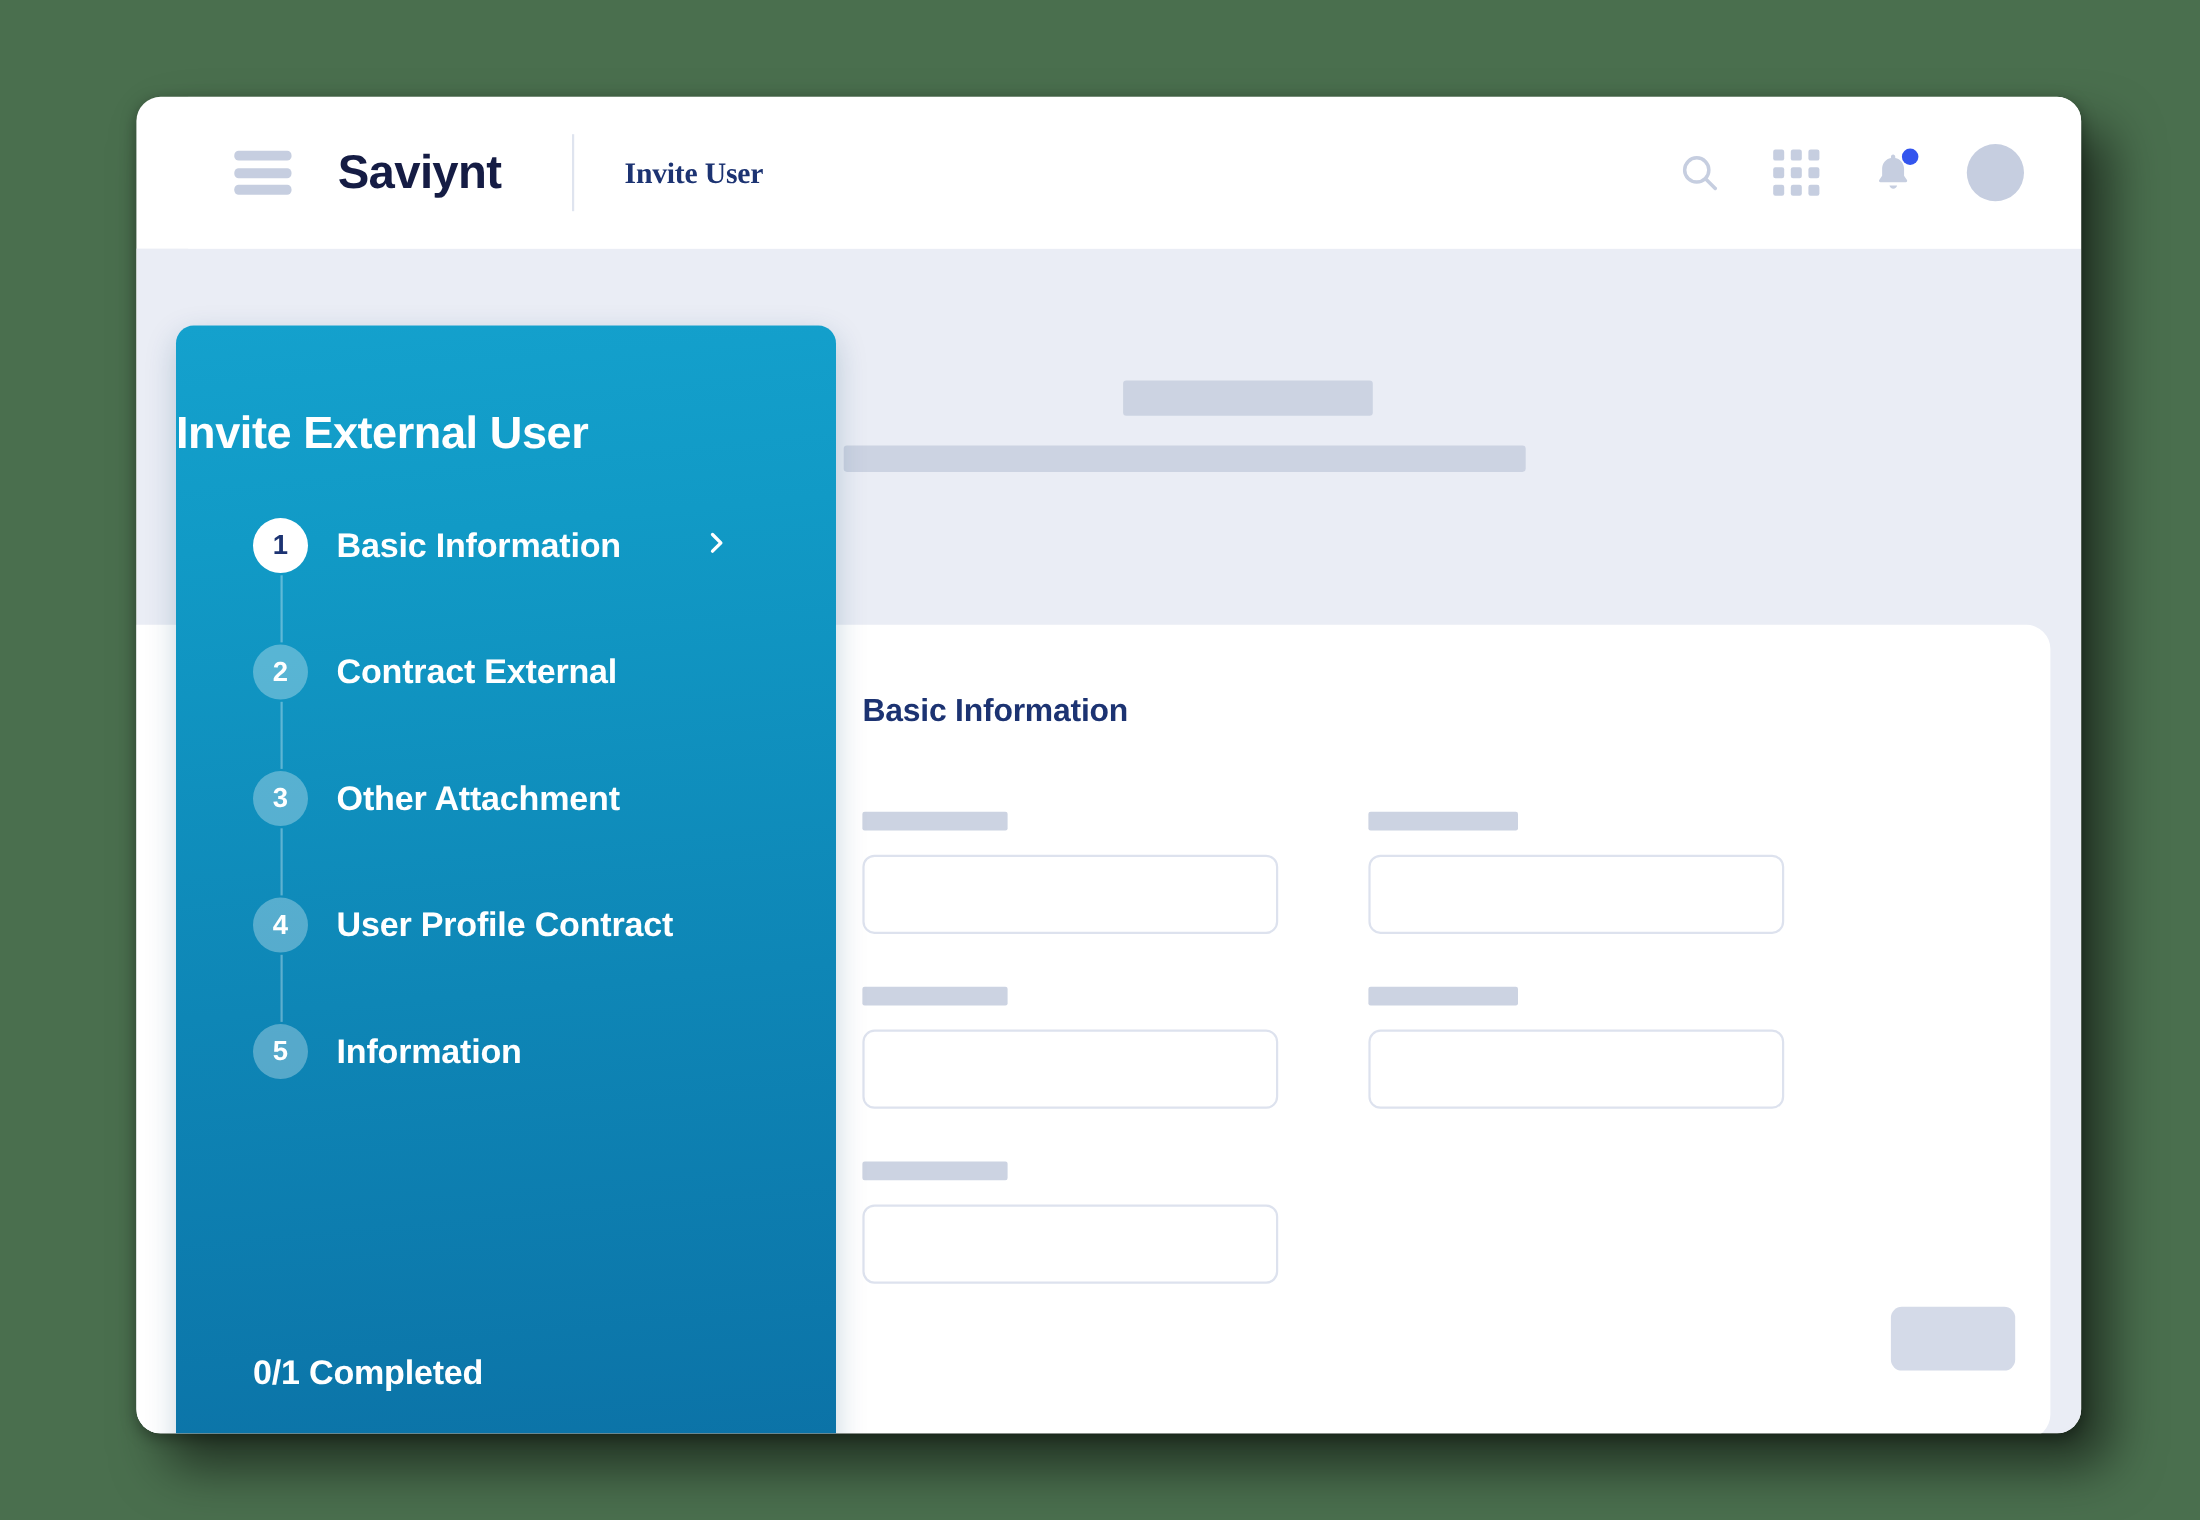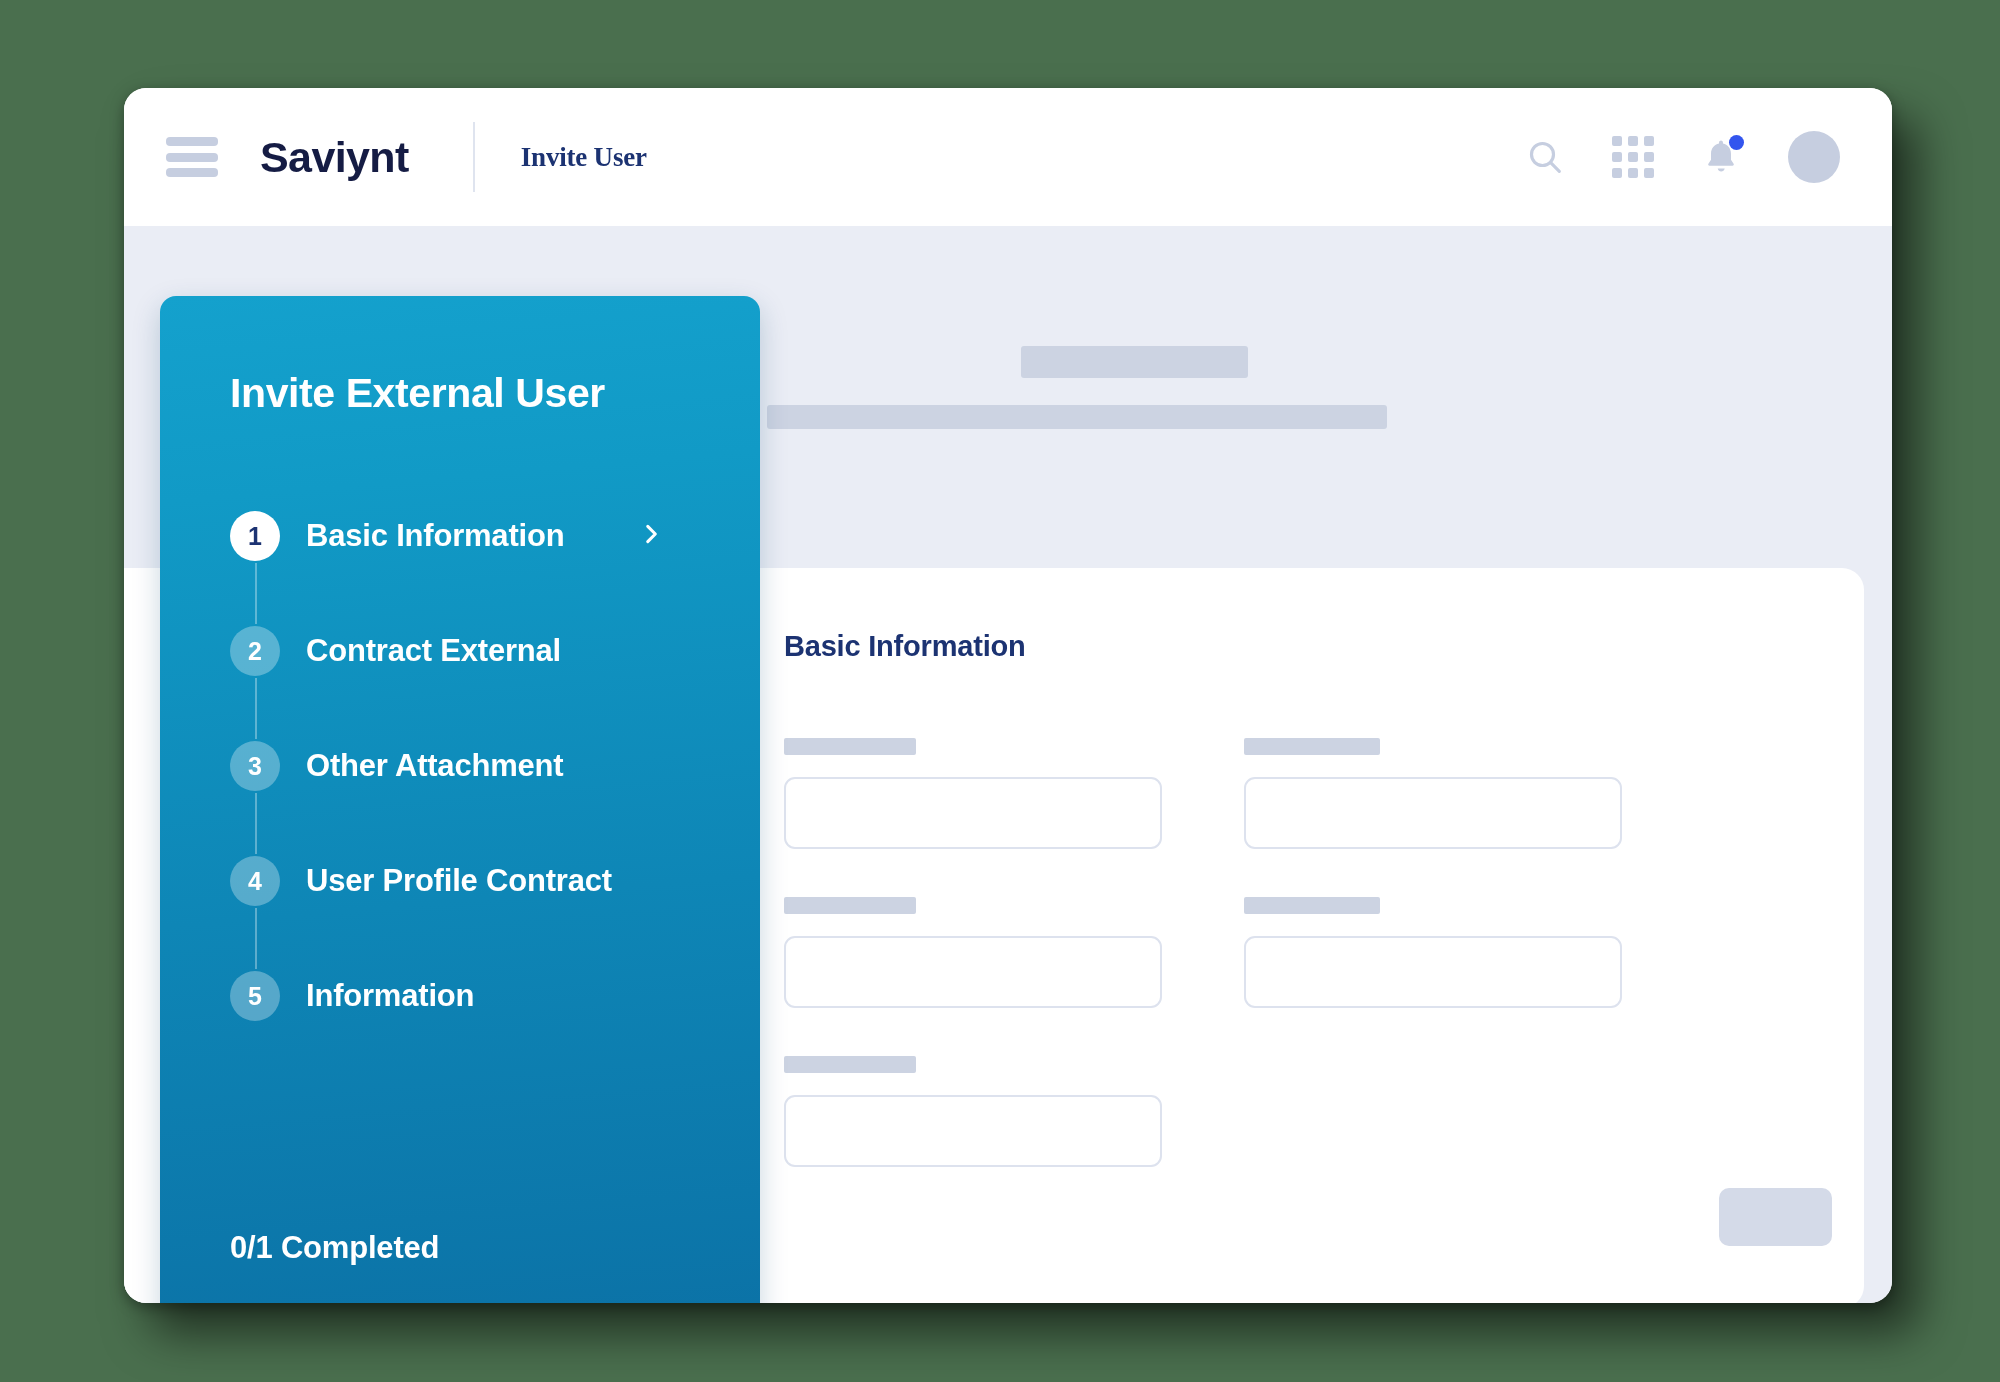--- a/index.html
+++ b/index.html
@@ -36,20 +36,21 @@
   
   .topbar {
     height: 138px;
     flex: 0 0 138px;
     background: #ffffff;
     display: flex;
     align-items: center;
     padding: 0 52px 0 42px;
     position: relative;
     z-index: 6;
+    margin-left: 47px;
   }
 
   .hamburger {
     width: 52px;
     height: 40px;
     display: flex;
     flex-direction: column;
     justify-content: space-between;
     margin-right: 42px;
     cursor: pointer;
@@ -242,22 +243,21 @@
     padding: 74px 0 0 0;
     z-index: 4;
     overflow: hidden;
   }
 
   .wizard-title {
     font-size: 41px;
     font-weight: 700;
     color: #ffffff;
     letter-spacing: -0.4px;
-    padding-left: 70px;
-    margin-bottom: 92px;
+    margin-bottom: 52px;
   }
 
   .steps {
     position: relative;
     padding-left: 70px;
   }
 
   .step {
     position: relative;
     display: flex;

